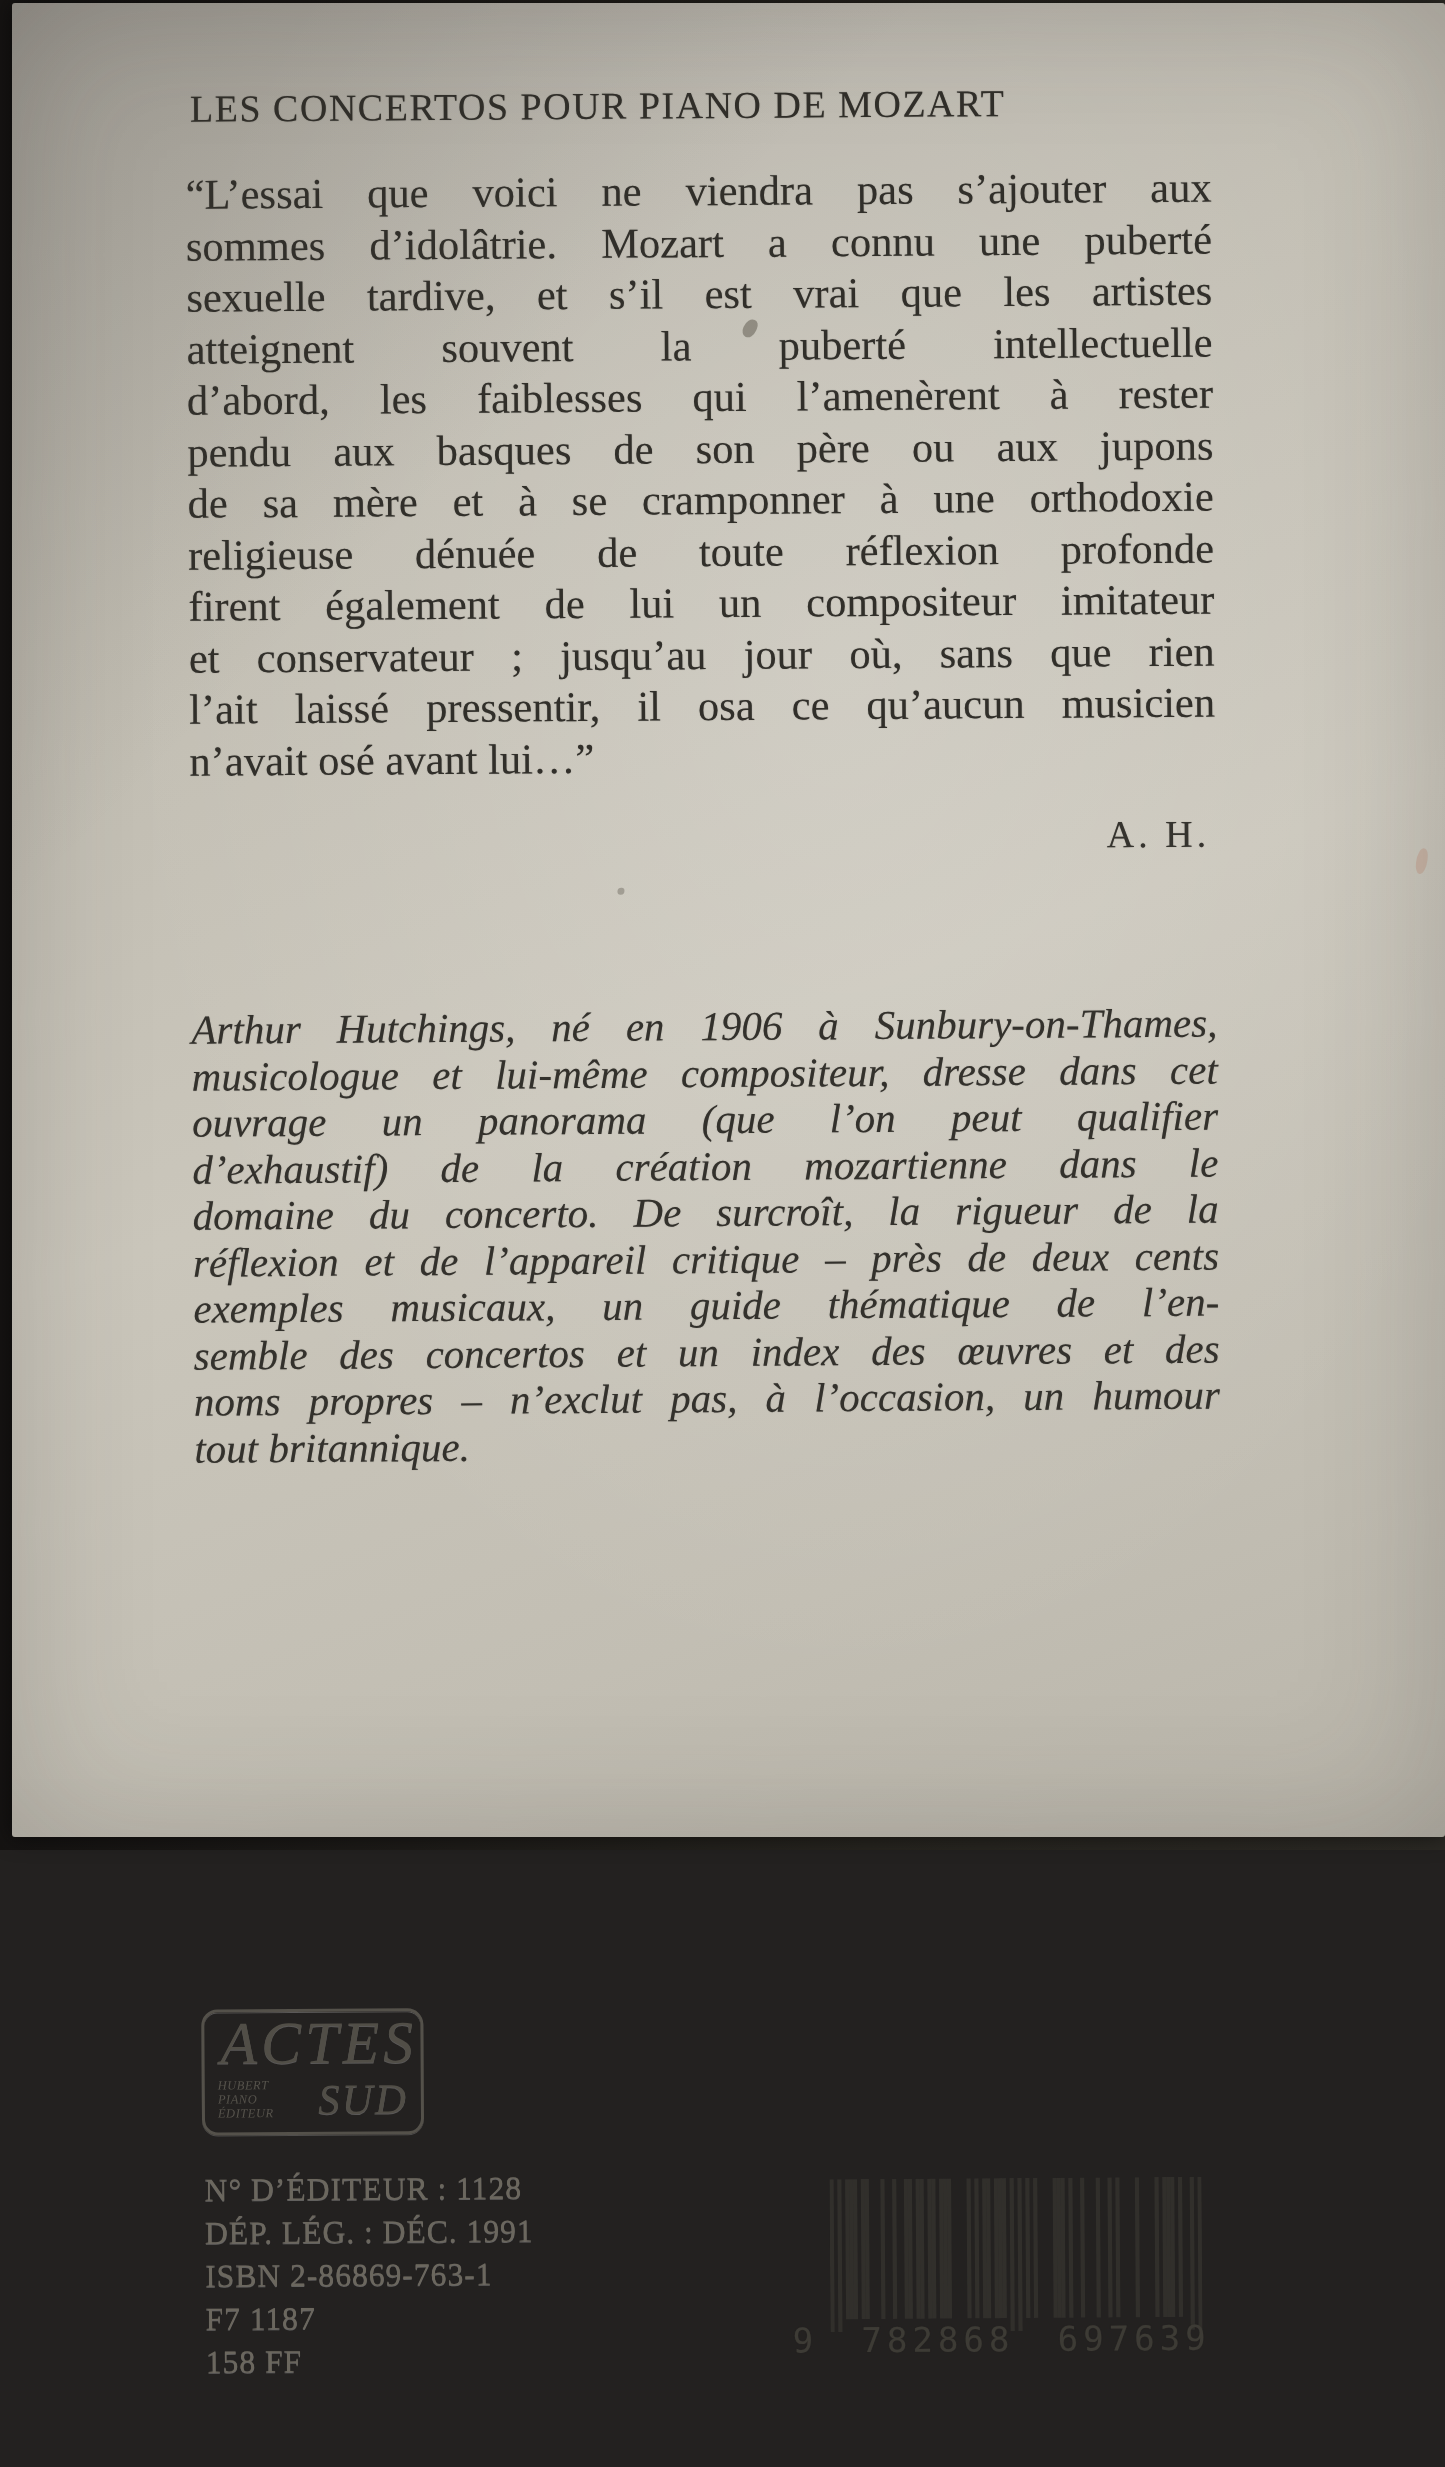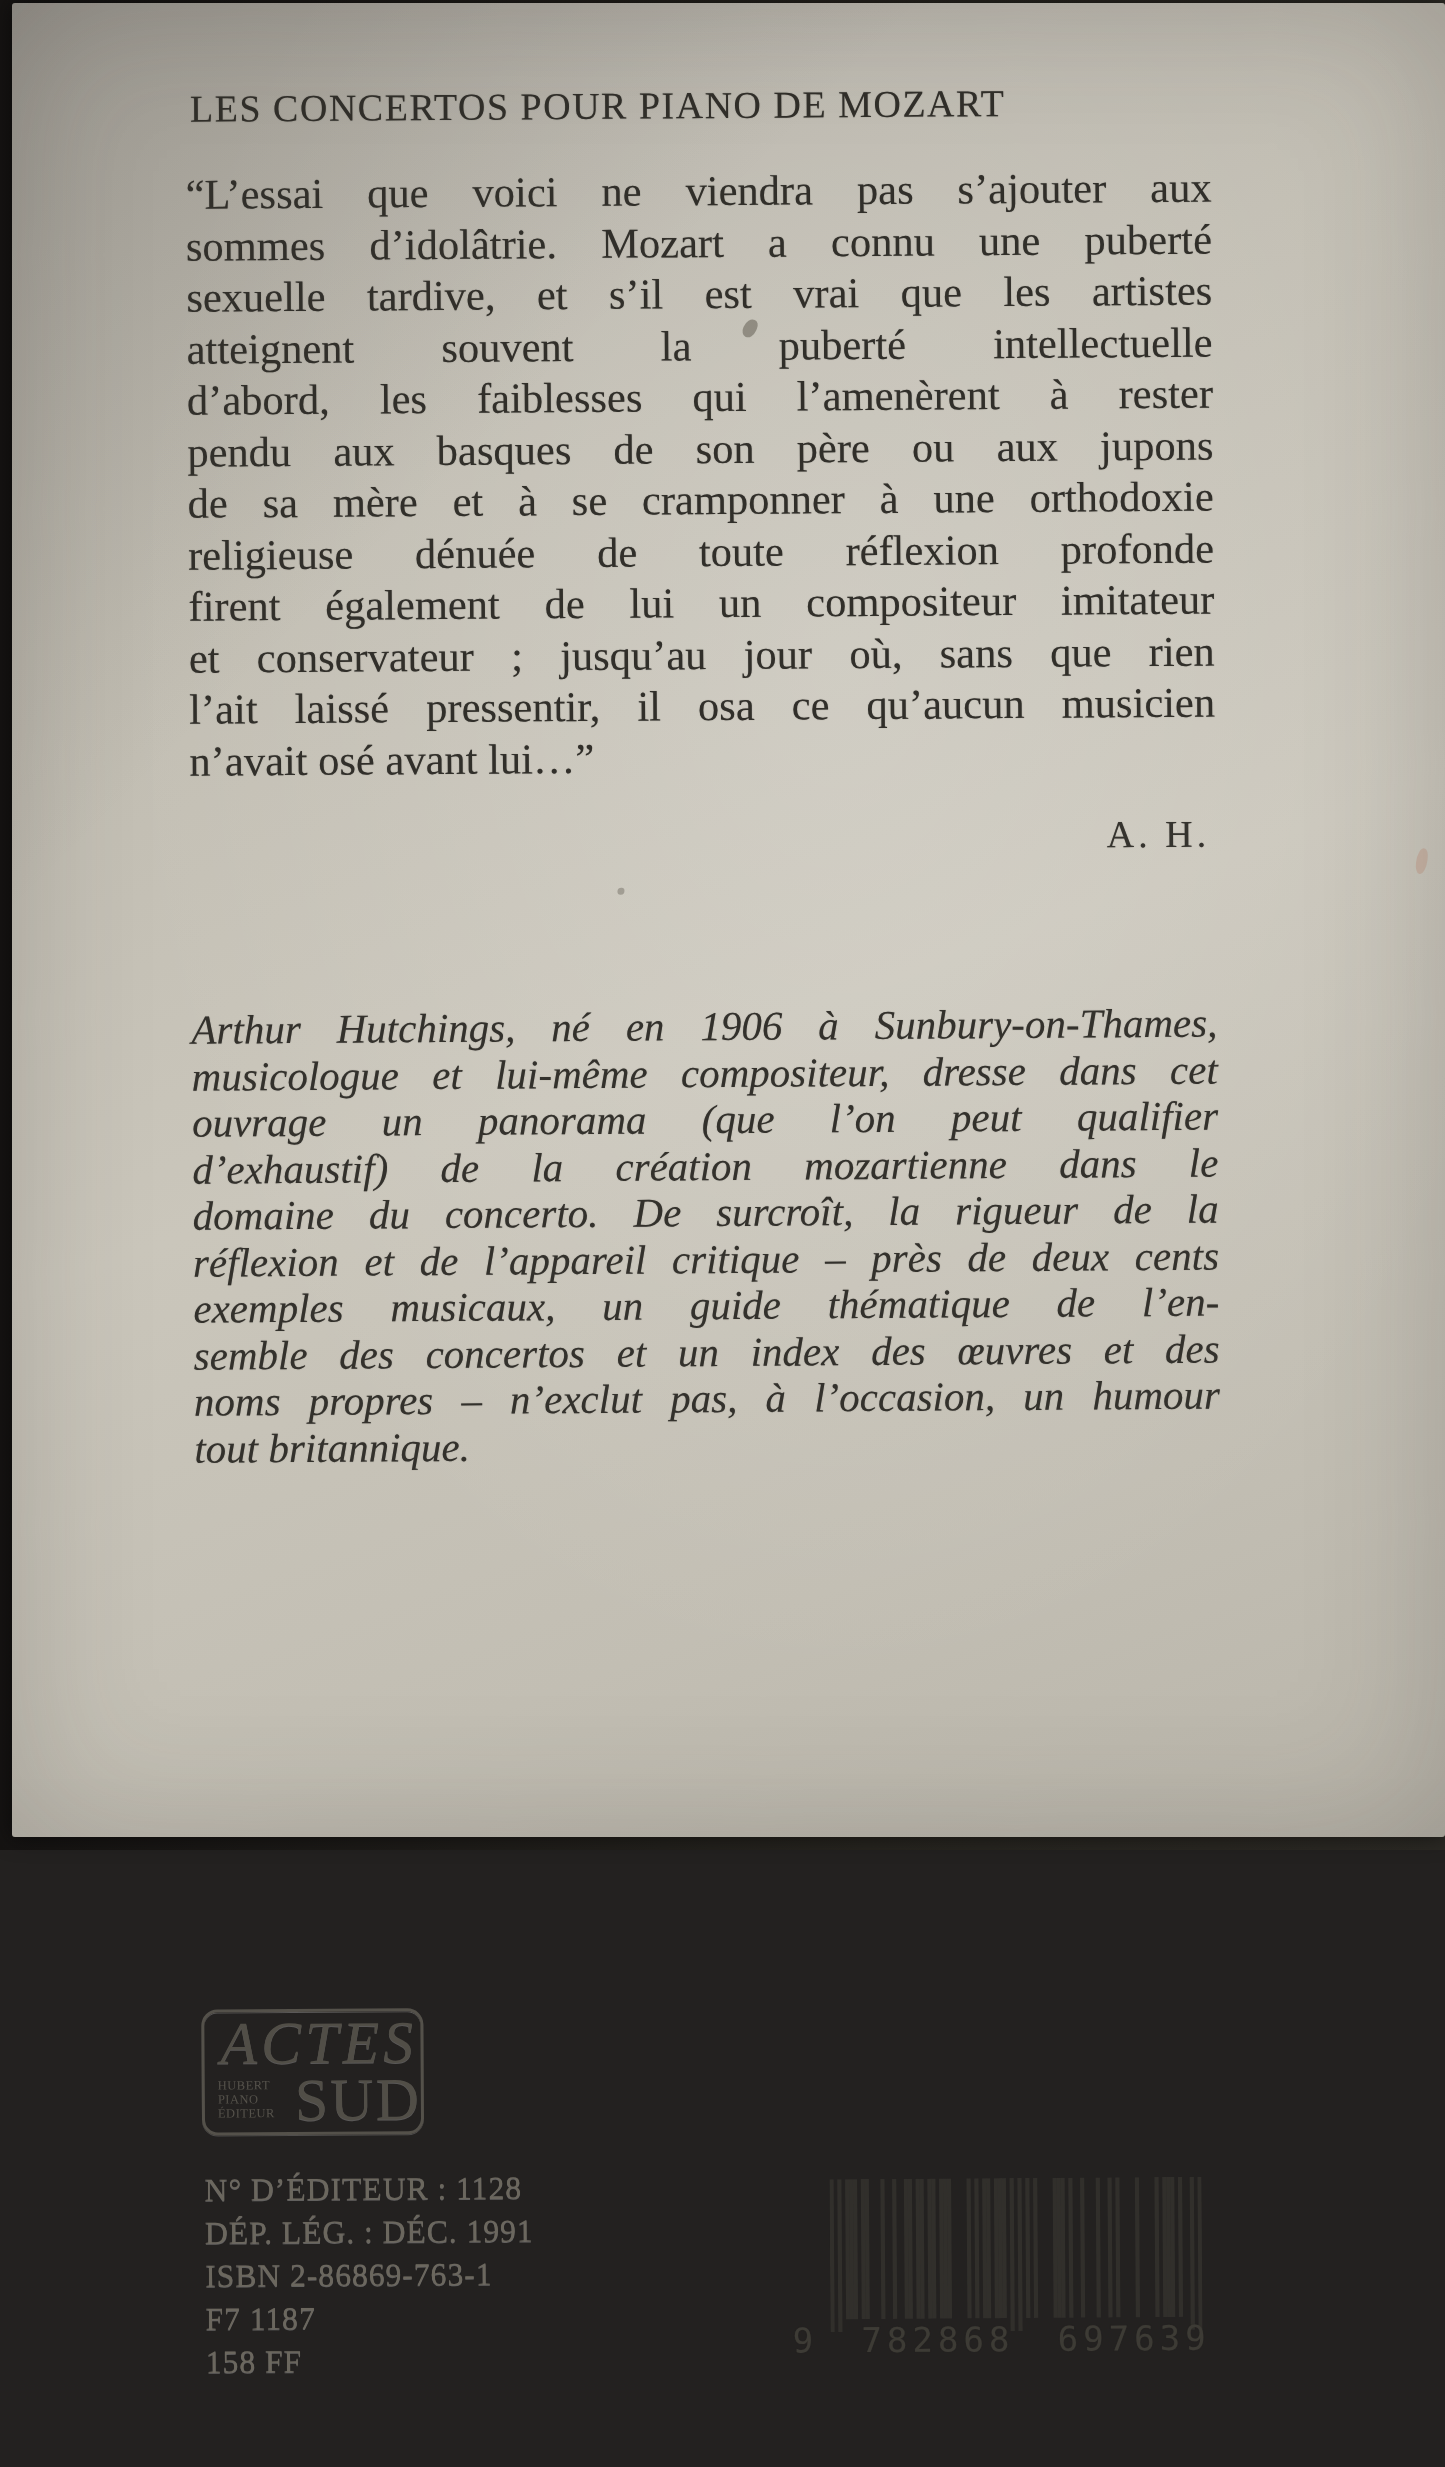--- a/index.html
+++ b/index.html
@@ -99,29 +99,31 @@
     position: absolute;
     left: 16px; top: 0px;
     font-style: italic;
     font-size: 60px;
     line-height: 62px;
     letter-spacing: 4px;
     text-shadow: 0 1px 0 rgba(255,255,255,0.25);
   }
   .logo-sud {
     position: absolute;
-    right: 0; bottom: 2px;
-    font-size: 60px;
+    right: 13px; bottom: 2px;
+    font-style: italic;
+    font-size: 43px;
     line-height: 60px;
     letter-spacing: 2px;
     text-shadow: 0 1px 0 rgba(255,255,255,0.25);
   }
   .logo-small {
     position: absolute;
     left: 13px; bottom: 12px;
+    font-style: italic;
     font-size: 12.5px;
     line-height: 14px;
     letter-spacing: 0.5px;
     color: #55524b;
   }
   
   .imprint {
     position: absolute;
     left: 183px; top: 2162px;
     font-size: 32px;

